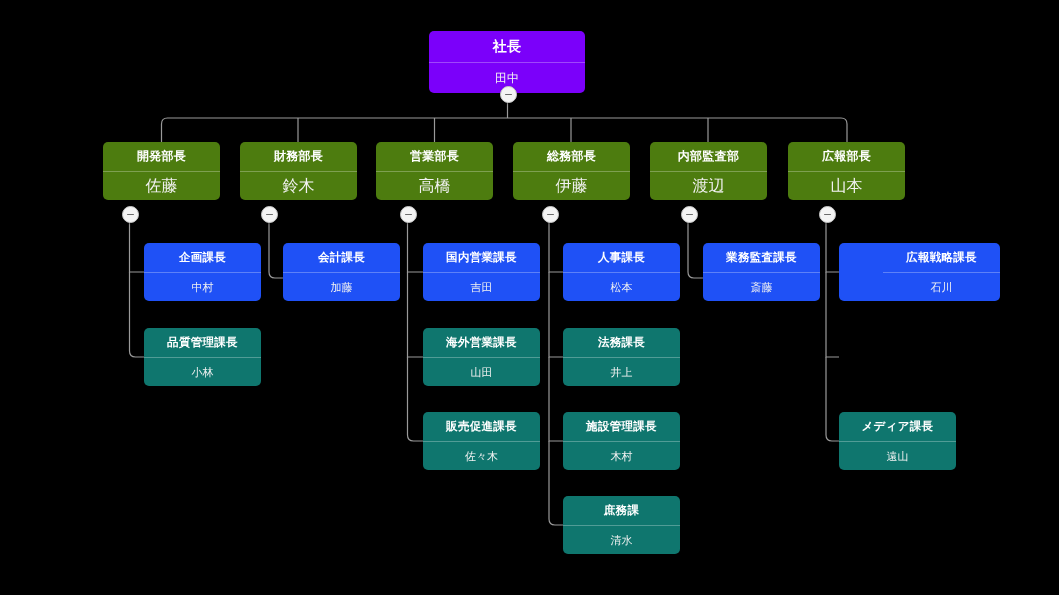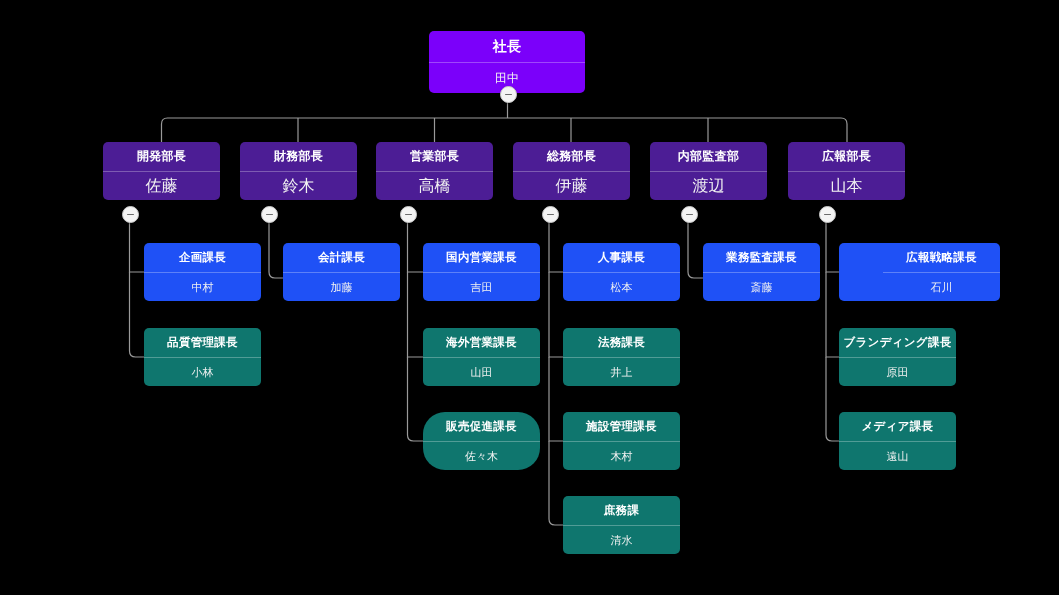--- a/index.html
+++ b/index.html
@@ -34,21 +34,21 @@
   .lv1{width:117px;height:58px;}
   .lv1 .title{height:29px;font-size:12px;}
   .lv1 .person{height:29px;font-size:16px;}
 
   .lv2{width:117px;height:58px;}
   .lv2 .title{height:29px;font-size:11.5px;}
   .lv2 .person{height:29px;font-size:11px;}
 
   
   .c-purple{background:#7b00fa;}
-  .c-red{background:#4c1d95;}
+  .c-red{background:#4d7c0f;}
   .c-blue{background:#1f51f6;}
   .c-green{background:#0f766e;}
 
   .toggle{
     position:absolute;width:15px;height:15px;border-radius:50%;
     background:#f4f4f4;border:1px solid #c9c9c9;
     box-shadow:0 1px 2px rgba(0,0,0,.4);
     display:flex;align-items:center;justify-content:center;
     z-index:5;
   }
@@ -166,21 +166,21 @@
   <div class="node lv2 c-blue" style="left:423px;top:243px;">
     <div class="title">国内営業課長</div>
     <div class="person">吉田</div>
   </div>
 
   <div class="node lv2 c-green" style="left:423px;top:328px;">
     <div class="title">海外営業課長</div>
     <div class="person">山田</div>
   </div>
 
-  <div class="node lv2 c-green" style="left:423px;top:412px;border-radius:22px;">
+  <div class="node lv2 c-green" style="left:423px;top:412px;">
     <div class="title">販売促進課長</div>
     <div class="person">佐々木</div>
   </div>
 
   <div class="node lv2 c-blue" style="left:563px;top:243px;">
     <div class="title">人事課長</div>
     <div class="person">松本</div>
   </div>
 
   <div class="node lv2 c-green" style="left:563px;top:328px;">
@@ -201,23 +201,19 @@
   <div class="node lv2 c-blue" style="left:703px;top:243px;">
     <div class="title">業務監査課長</div>
     <div class="person">斎藤</div>
   </div>
 
   <div class="node lv2 c-blue" style="left:839px;top:243px;padding-left:44px;">
     <div class="title">広報戦略課長</div>
     <div class="person">石川</div>
   </div>
 
-  <div class="node lv2 c-green" style="left:839px;top:328px;">
-    <div class="title">ブランディング課長</div>
-    <div class="person">原田</div>
-  </div>
 
   <div class="node lv2 c-green" style="left:839px;top:412px;">
     <div class="title">メディア課長</div>
     <div class="person">遠山</div>
   </div>
 
 </div>
 
 </body></html>

